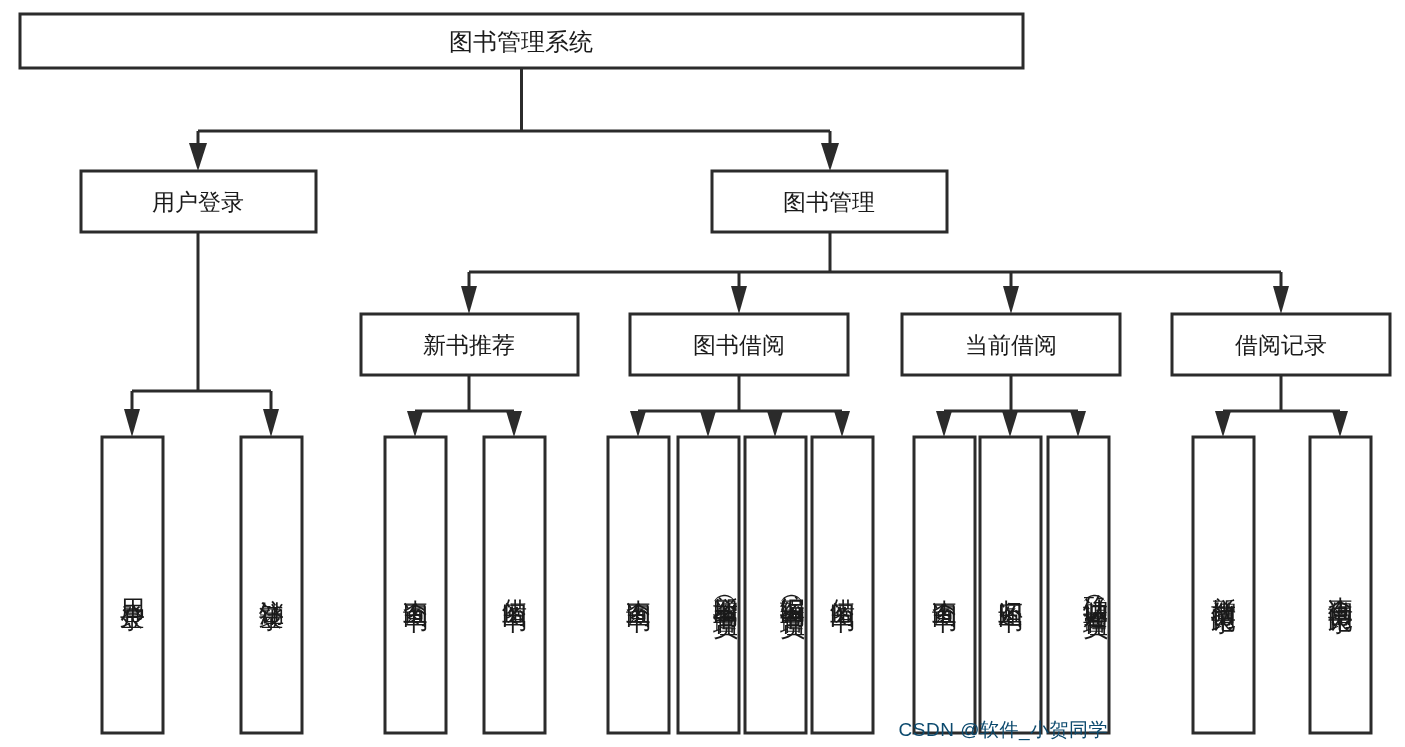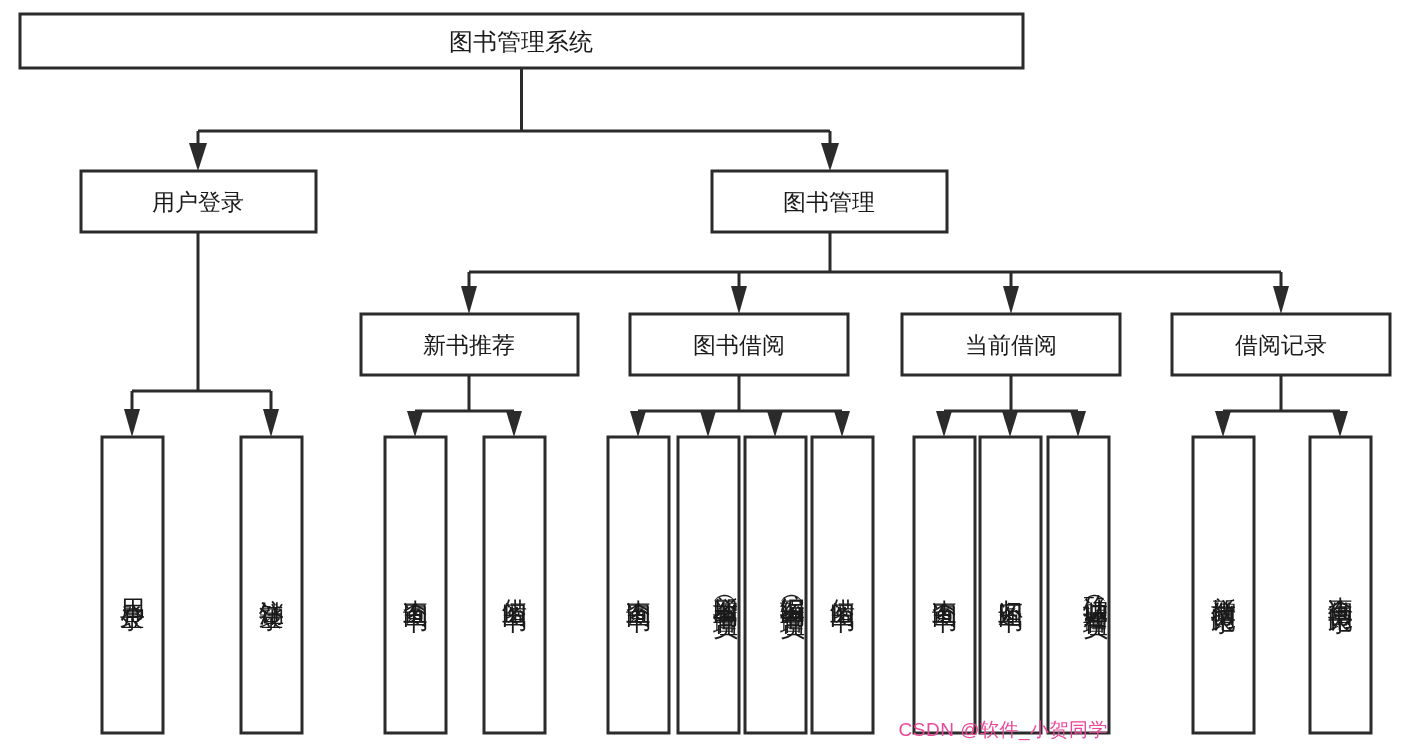--- a/index.html
+++ b/index.html
@@ -69,21 +69,21 @@
     justify-content: center;
     white-space: nowrap;
     pointer-events: none;
   }
   .watermark {
     position: absolute;
     right: 8px;
     bottom: 4px;
     font-family: "Liberation Sans", "DejaVu Sans", sans-serif;
     font-size: 19px;
-    color: #ec4899;
+    color: #0c4a6e;
     letter-spacing: 0.5px;
     white-space: nowrap;
     text-align: right;
   }
 </style>
 </head>
 <body>
 
 <div id="diagram-root">
 

